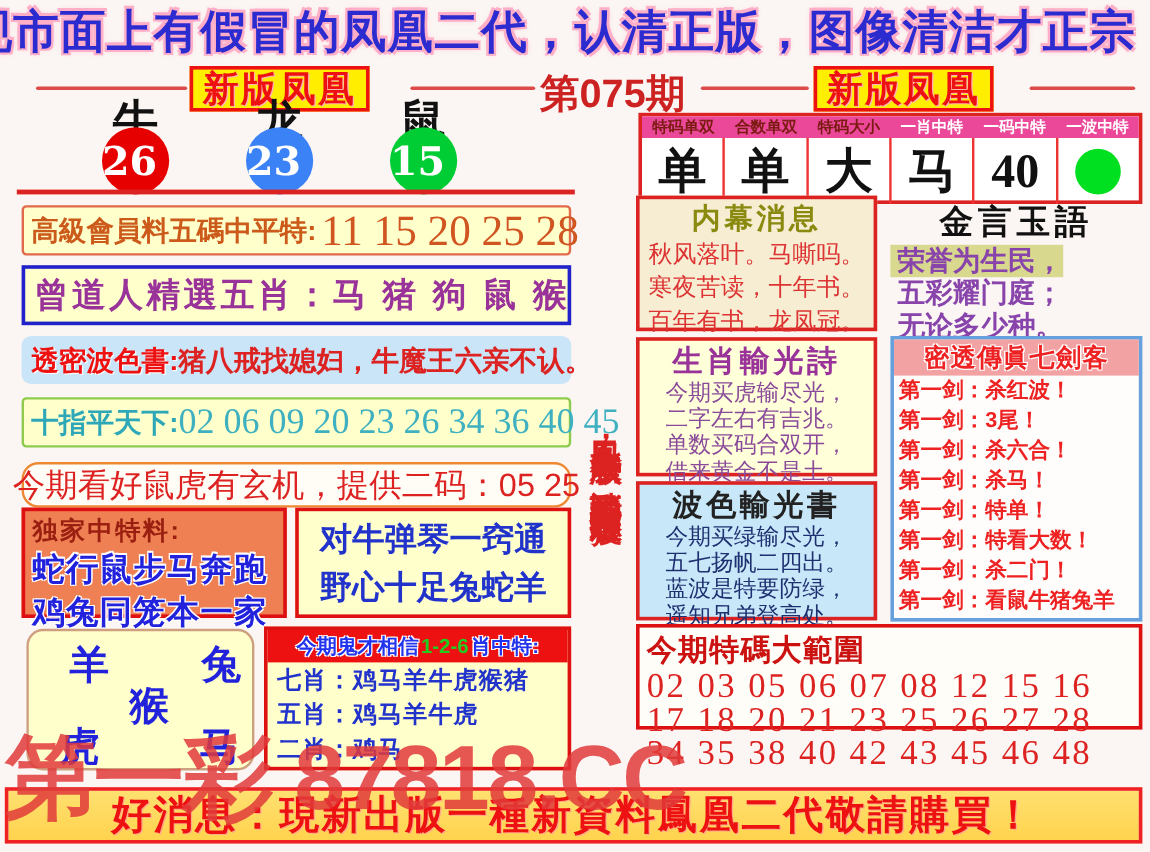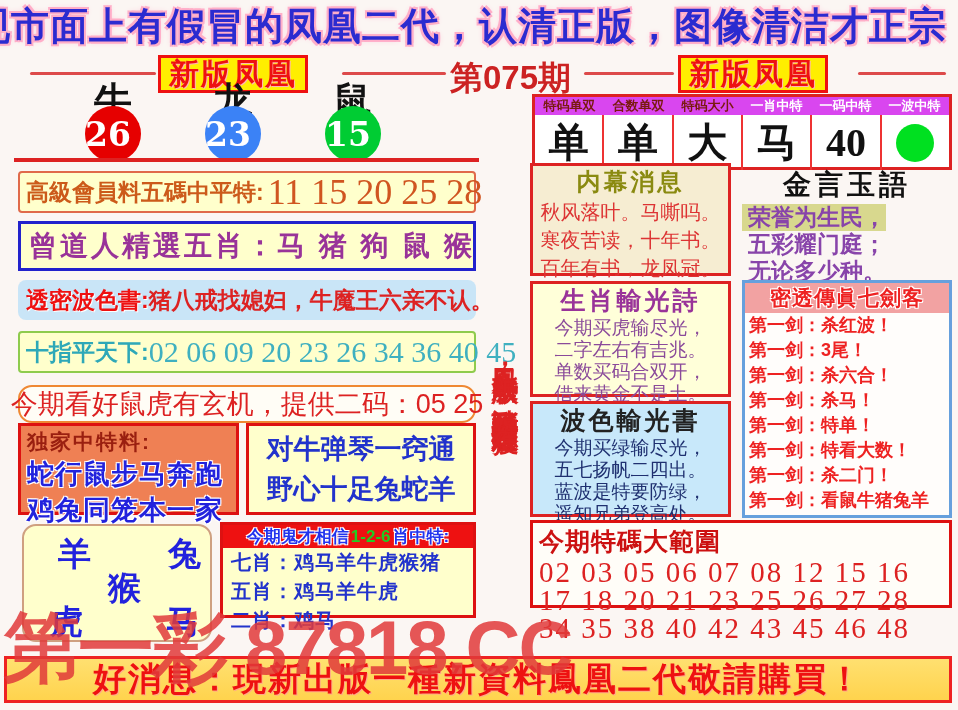--- a/index.html
+++ b/index.html
@@ -19,21 +19,21 @@
   .issue { font-size:33px; font-weight:bold; color:#cc2222; white-space:nowrap; }
 
   .zodiac-label { font-size:38px; font-weight:bold; color:#111; font-family:"Liberation Serif","DejaVu Serif",serif; }
   .ball { width:56px; height:56px; border-radius:50%; display:flex; align-items:center; justify-content:flex-start; }
   .ball span { color:#fff; font-size:33px; font-weight:bold; font-family:"DejaVu Serif","Liberation Serif",serif; }
 
   .redline-under { left:14px; top:158px; width:465px; height:4px; background:#dd2222; }
 
   
   .ptable { left:532px; top:94px; width:420px; height:76px; border:3px solid #dd2222; background:#fff; display:flex; flex-direction:column; }
-  .ptable .phead { display:flex; height:20px; background:#d946ef; }
+  .ptable .phead { display:flex; height:20px; background:#ec4899; }
   .ptable .phead .hcell { flex:1; display:flex; align-items:center; justify-content:center; font-size:13px; font-weight:bold; white-space:nowrap; }
   .ptable .phead .hcell.dark { color:#7a1a10; }
   .ptable .phead .hcell.lite { color:#fff; }
   .ptable .pbody { display:flex; flex:1; }
   .ptable .pbody .vcell { flex:1; border-right:2px solid #ee3333; display:flex; align-items:center; justify-content:center;
     font-family:"Liberation Serif","DejaVu Serif",serif; font-size:40px; font-weight:bold; color:#111; }
   .ptable .pbody .vcell:last-child { border-right:none; }
   .wave-ball { width:38px; height:38px; border-radius:50%; }
 
   
@@ -60,21 +60,21 @@
   .box-exclusive .ttl { font-size:21px; font-weight:bold; color:#9a1f10; letter-spacing:2px; }
   .box-exclusive .ln { font-size:27px; font-weight:bold; color:#2222dd; letter-spacing:1px; white-space:nowrap;
     text-shadow:-1px -1px 0 #fff,1px -1px 0 #fff,-1px 1px 0 #fff,1px 1px 0 #fff; }
 
   .box-couplet { left:246px; top:423px; width:230px; height:92px; background:#ffffcc; border:3px solid #dd1111; display:flex; flex-direction:column; align-items:center; justify-content:center; gap:4px; }
   .box-couplet .ln { font-size:27px; font-weight:bold; color:#2233cc; white-space:nowrap; }
 
   .box-scatter { left:22px; top:524px; width:190px; height:118px; background:#ffffcc; border:2px solid #cfa080; border-radius:14px; }
   .box-scatter span { position:absolute; font-size:33px; font-weight:bold; color:#2222dd; }
 
-  .box-ghost { left:220px; top:522px; width:256px; height:96px; border:3px solid #dd1111; background:#ffffcc; display:flex; flex-direction:column; }
+  .box-ghost { left:220px; top:522px; width:256px; height:120px; border:3px solid #dd1111; background:#ffffcc; display:flex; flex-direction:column; }
   .box-ghost .ghead { height:27px; background:#ee1111; display:flex; align-items:center; justify-content:center; white-space:nowrap; }
   .box-ghost .ghead .b { font-size:17px; font-weight:bold; color:#2233ee; text-shadow:-1px -1px 0 #fff,1px -1px 0 #fff,-1px 1px 0 #fff,1px 1px 0 #fff; }
   .box-ghost .ghead .g { font-size:17px; font-weight:bold; color:#22cc22; margin:0 2px; }
   .box-ghost .grow { display:flex; align-items:center; padding:1px 8px; }
   .box-ghost .grow span { font-size:20px; font-weight:bold; color:#2233cc; white-space:nowrap; letter-spacing:1px; }
 
   
   .vslogan { left:481px; top:94px; width:48px; height:566px; writing-mode:vertical-rl; text-orientation:upright;
     font-size:27px; font-weight:bold; color:#dd2222; letter-spacing:2px; line-height:48px; text-align:center; }
 

